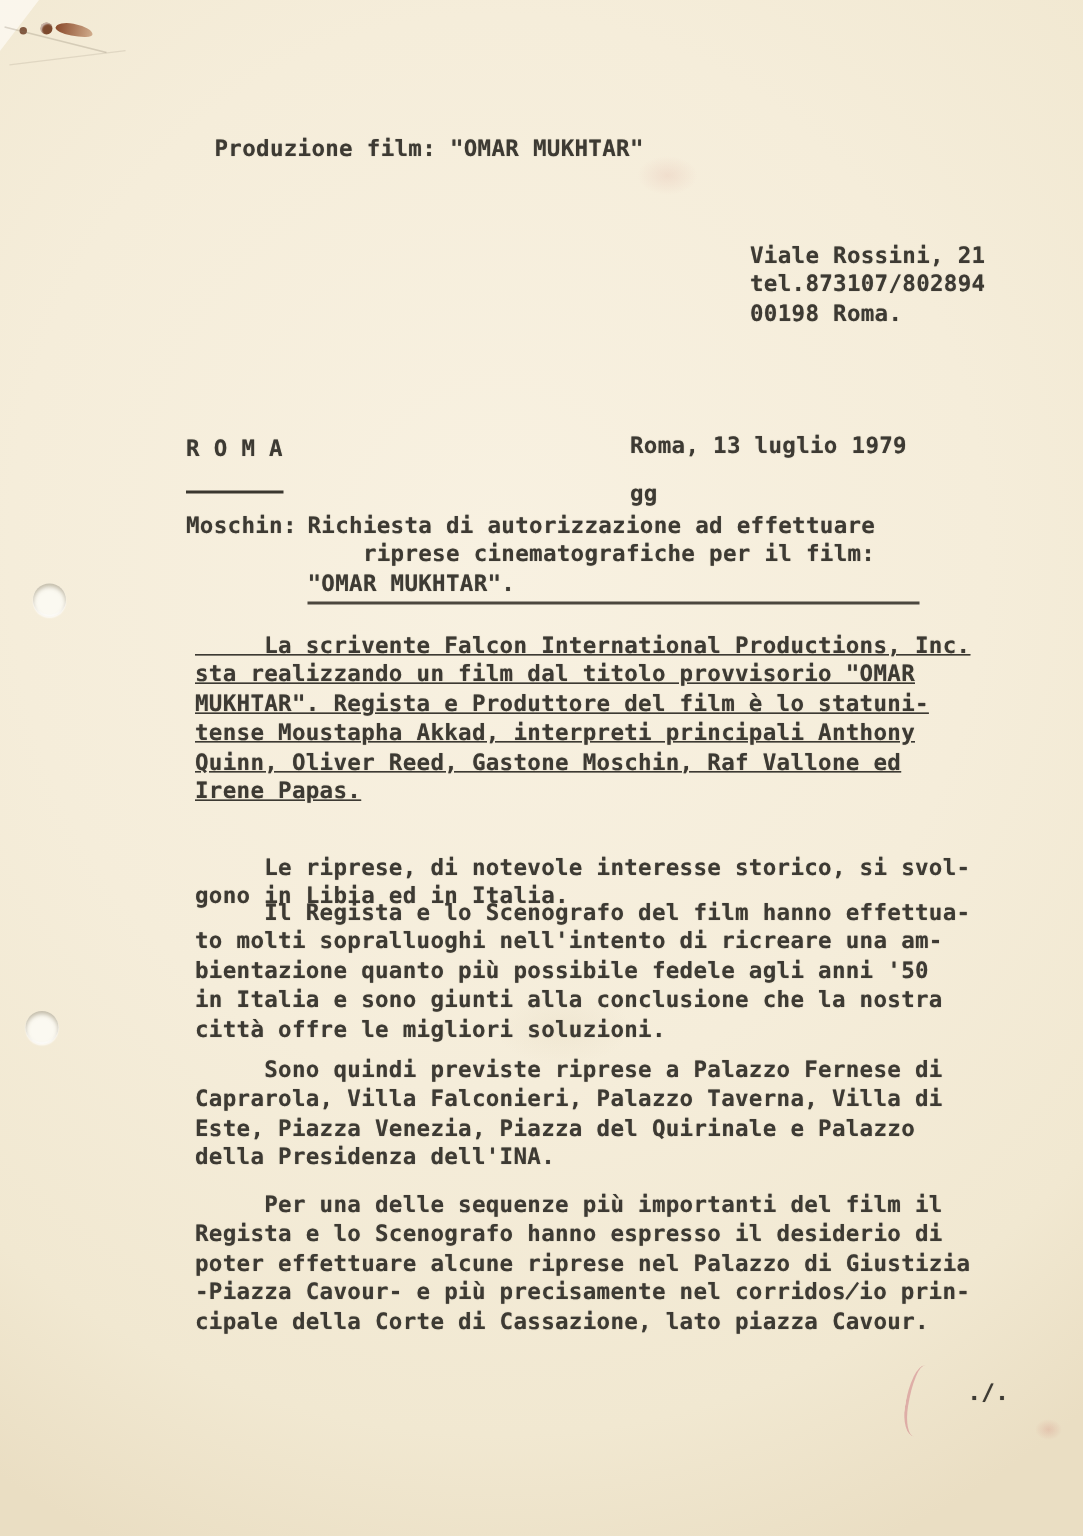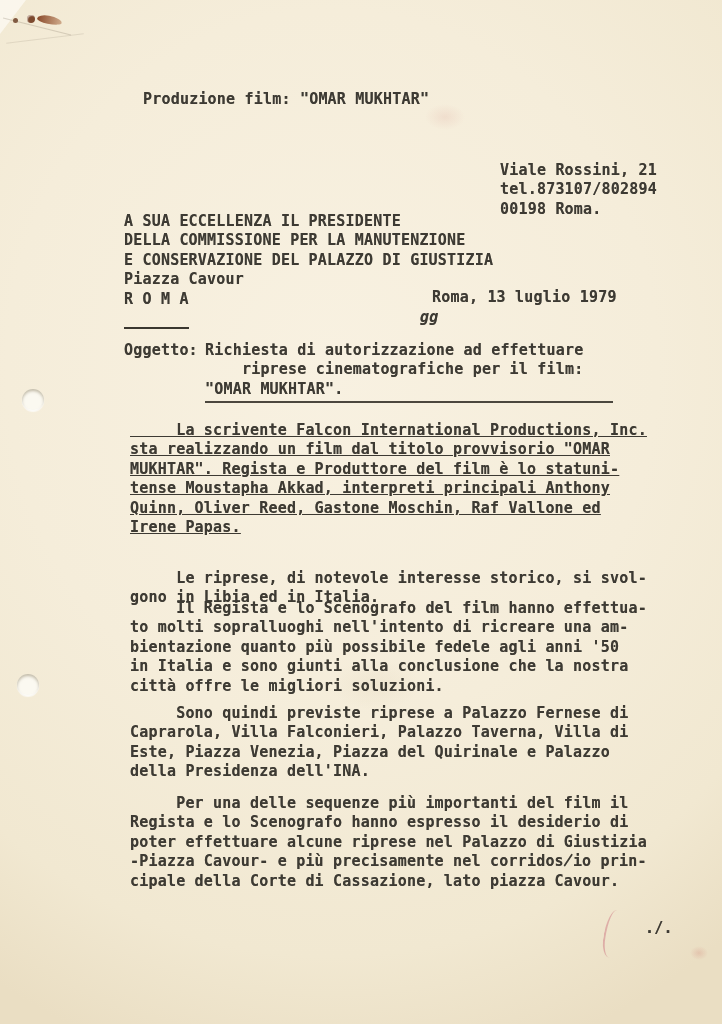--- a/index.html
+++ b/index.html
@@ -58,22 +58,22 @@
     letter-spacing: 0.2px;
     color: #3d3a33;
     white-space: pre;
     text-shadow: 0 0 0.6px rgba(61,58,51,.55);
   }
   .production-line { left: 143px; top: 90px; }
   .sender-address  { left: 500px; top: 150px; margin-top: 11px; }
   .recipient-block { left: 124px; top: 212px; }
   .recipient-city  { left: 124px; top: 290px; }
   .recipient-city span { display: inline-block; border-bottom: 2px solid #3a372f; padding-bottom: 18px; }
-  .date-line       { left: 432px; top: 288px; }
-  .typist-initials { left: 420px; top: 308px; font-style: italic; }
+  .date-line       { left: 420px; top: 288px; }
+  .typist-initials { left: 420px; top: 320px; }
   .subject-label   { left: 124px; top: 341px; }
   .subject-lines   { left: 205px; top: 341px; text-align: right; }
   .subject-film    { left: 205px; top: 380px; width: 408px; border-bottom: 2.5px solid rgba(56,52,44,.9); padding-bottom: 2px; }
   .para-1 { left: 130px; top: 421px; text-decoration: underline; }
   .para-2 { left: 130px; top: 569px; }
   .para-3 { left: 130px; top: 599px; }
   .para-4 { left: 130px; top: 704px; }
   .para-5 { left: 130px; top: 794px; }
   .continuation-mark { left: 645px; top: 919px; }
 
@@ -134,30 +134,26 @@
   <div class="hole hole-1"></div>
   <div class="hole hole-2"></div>
 
 
   <div class="mono production-line">Produzione film: "OMAR MUKHTAR"</div>
 
   <div class="mono sender-address">Viale Rossini, 21
 tel.873107/802894
 00198 Roma.</div>
 
-  <div class="mono recipient-block">A SUA ECCELLENZA IL PRESIDENTE
-DELLA COMMISSIONE PER LA MANUTENZIONE
-E CONSERVAZIONE DEL PALAZZO DI GIUSTIZIA
-Piazza Cavour</div>
   <div class="mono recipient-city"><span>R O M A</span></div>
 
   <div class="mono date-line">Roma, 13 luglio 1979</div>
   <div class="mono typist-initials">gg</div>
 
-  <div class="mono subject-label">Oggetto:</div>
+  <div class="mono subject-label">Moschin:</div>
   <div class="mono subject-lines">Richiesta di autorizzazione ad effettuare
 riprese cinematografiche per il film:</div>
   <div class="mono subject-film"><span>"OMAR MUKHTAR".</span></div>
 
   <div class="mono para-1">     La scrivente Falcon International Productions, Inc.
 sta realizzando un film dal titolo provvisorio "OMAR
 MUKHTAR". Regista e Produttore del film è lo statuni-
 tense Moustapha Akkad, interpreti principali Anthony
 Quinn, Oliver Reed, Gastone Moschin, Raf Vallone ed
 Irene Papas.</div>

